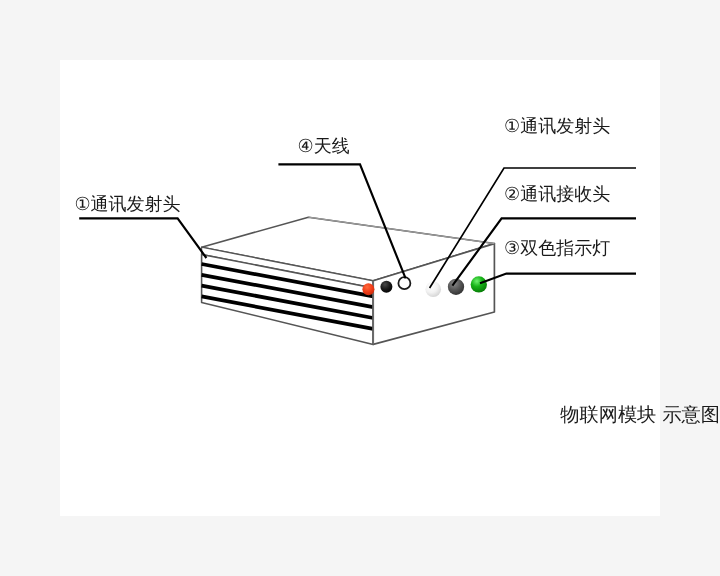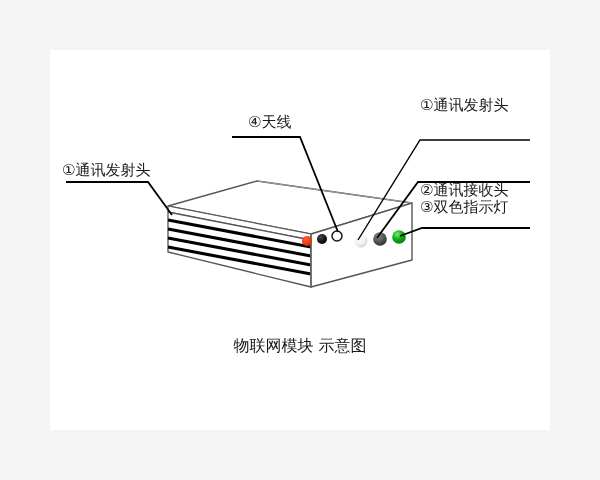--- a/index.html
+++ b/index.html
@@ -37,28 +37,28 @@
     position: absolute;
     white-space: nowrap;
     color: #1a1a1a;
     font-size: 15px;
     line-height: 1;
     font-family: "DejaVu Sans", "Liberation Sans", sans-serif;
   }
   #label-module   { left: 62px;  top: 163px; }
   #label-antenna  { left: 238px; top: 115px; margin-left: 10px; }
   #label-tx       { left: 420px; top: 98px; }
-  #label-rx       { left: 420px; top: 155px; margin-top: 28px; }
+  #label-rx       { left: 420px; top: 155px; }
   #label-led      { left: 420px; top: 200px; text-align: right; }
   #caption {
     position: absolute;
     left: 0;
     top: 336px;
     width: 600px;
-    text-align: center;
+    text-align: right;
     font-size: 16px;
     color: #1a1a1a;
     white-space: nowrap;
     font-family: "DejaVu Sans", "Liberation Sans", sans-serif;
   }
 </style>
 </head>
 <body>
 
 <div id="page">

